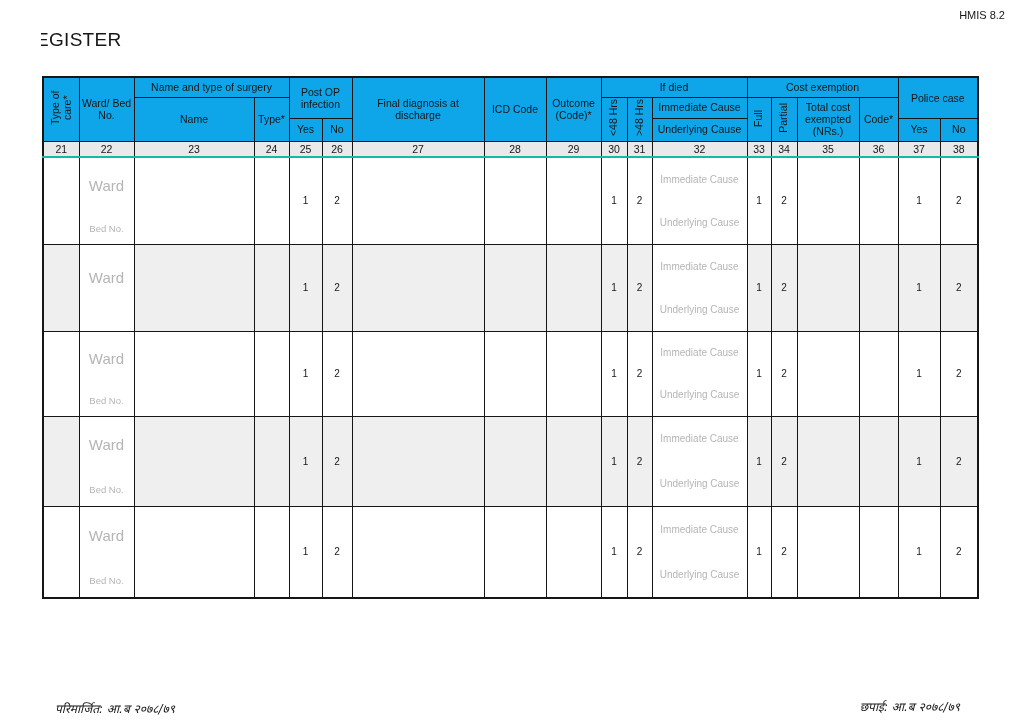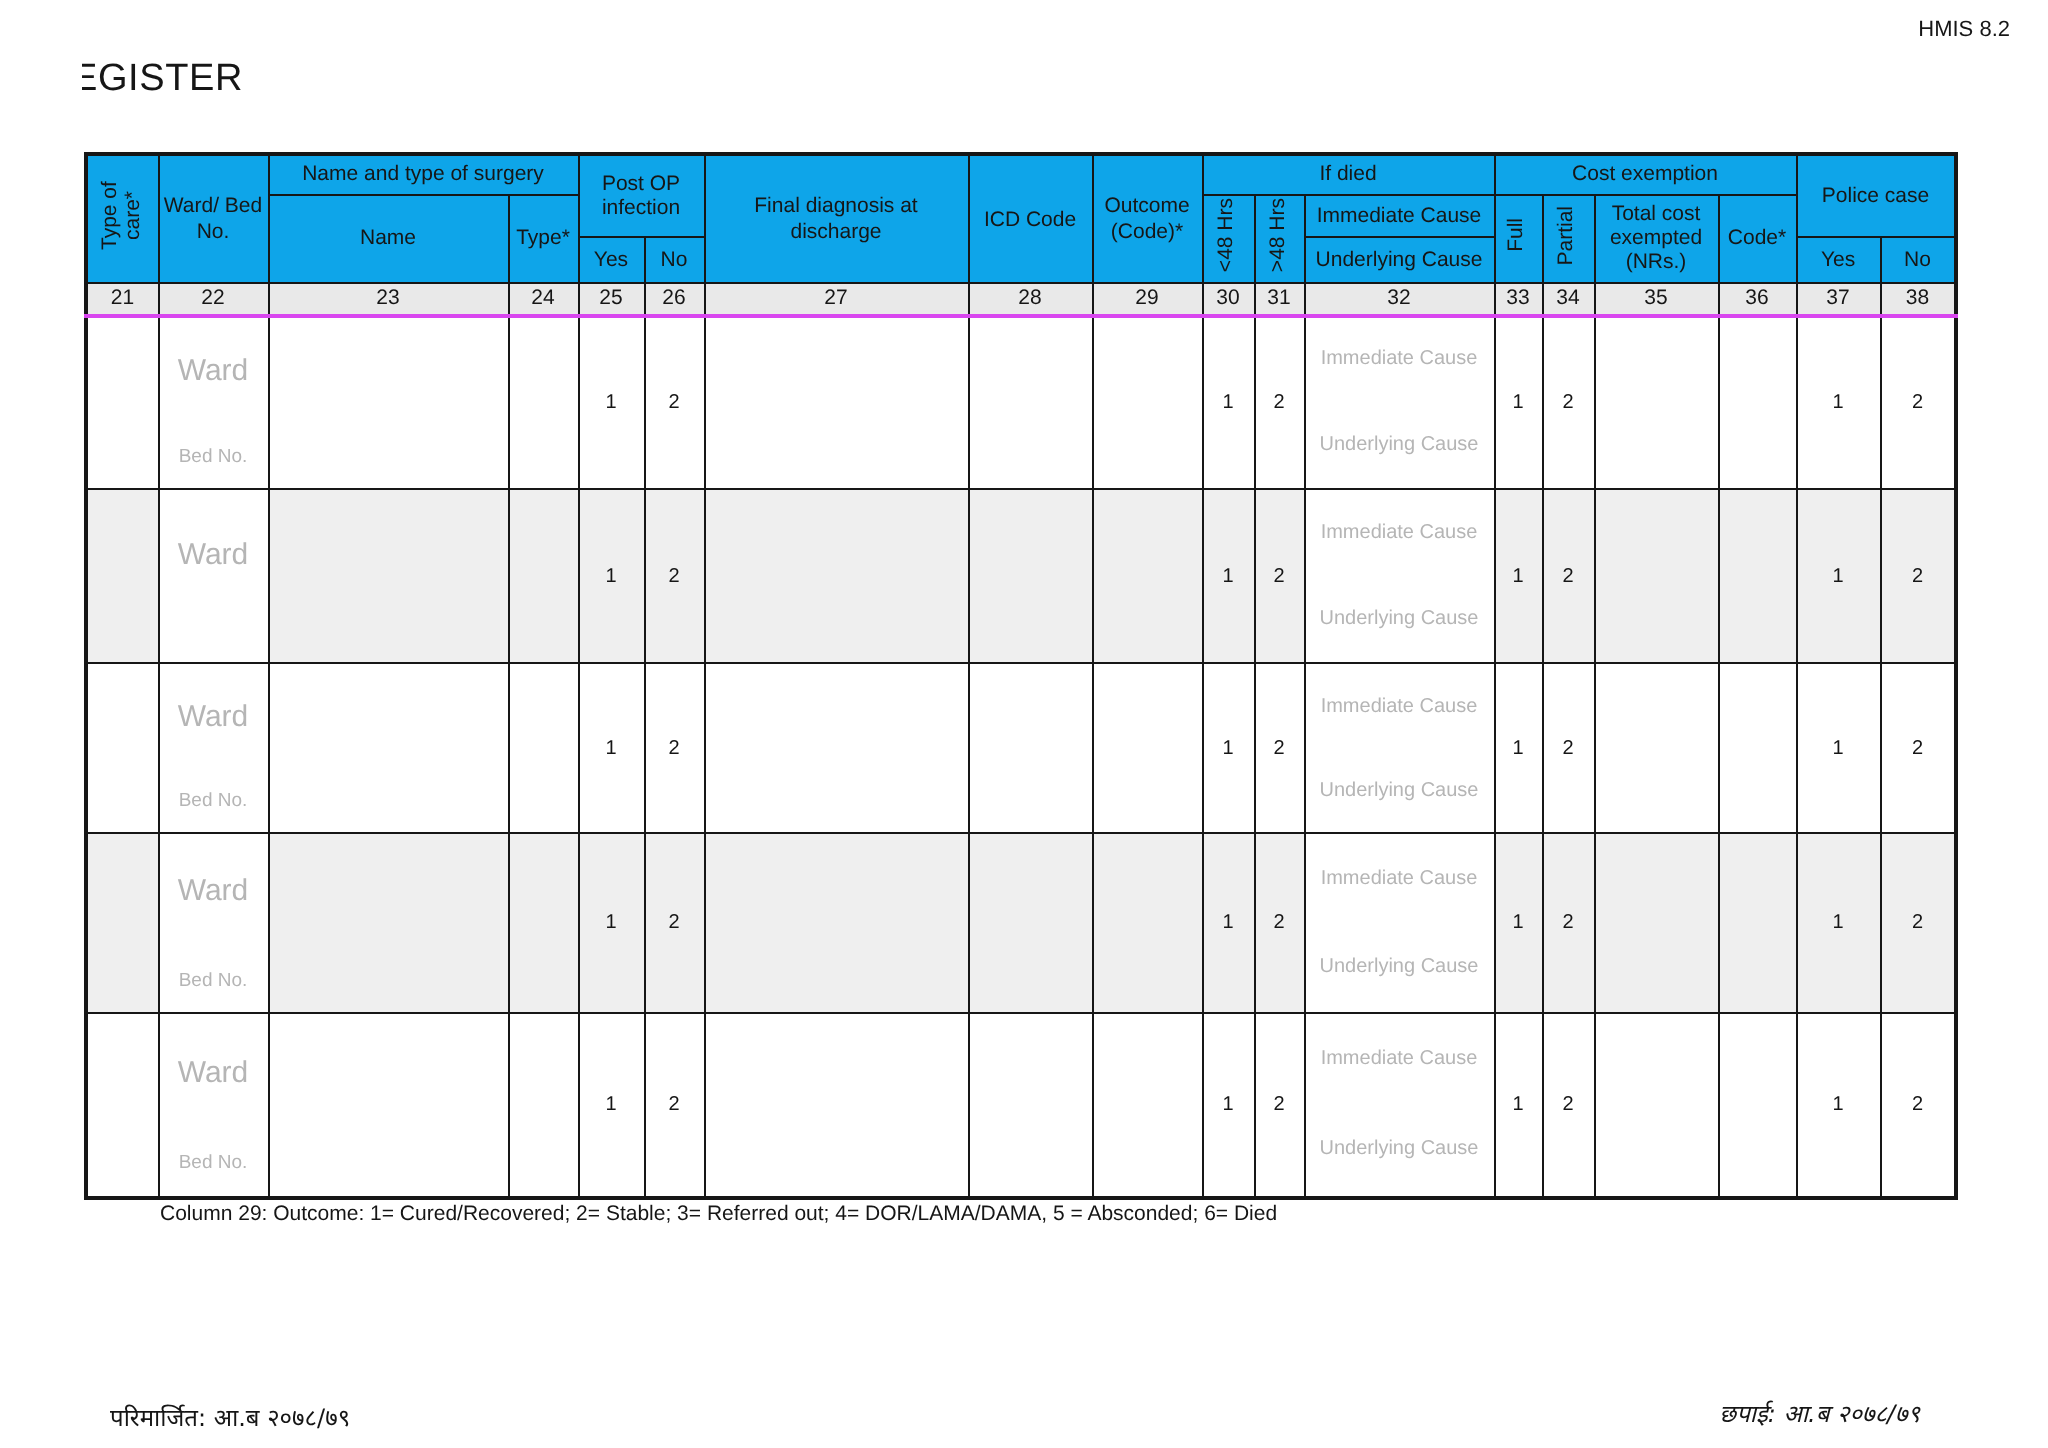--- a/index.html
+++ b/index.html
@@ -17,21 +17,21 @@
   }
   th,td{border:1.5px solid #161616;overflow:hidden;}
   thead th{
     background:#0ea5e9;font-weight:400;font-size:10.5px;line-height:1.15;
     text-align:center;vertical-align:middle;padding:1px 2px;
   }
   thead tr.r1{height:20px;}
   thead tr.r2{height:21px;}
   thead tr.r3{height:23px;}
   thead tr.rnum{height:16px;}
-  thead tr.rnum th{background:#e9e9e9;border-bottom:2px solid #d946ef;}
+  thead tr.rnum th{background:#e9e9e9;border-bottom:2px solid #14b8a6;}
   .vert{display:inline-block;writing-mode:vertical-rl;transform:rotate(180deg);
         line-height:1.1;white-space:normal;}
   .vert.care{max-height:58px;}
   tbody td{font-size:10px;text-align:center;vertical-align:middle;padding:0;background:#ffffff;}
   tbody tr:nth-child(1){height:87px;}
   tbody tr:nth-child(2){height:87px;}
   tbody tr:nth-child(3){height:85px;}
   tbody tr:nth-child(4){height:90px;}
   tbody tr:nth-child(5){height:92px;}
   tbody tr:nth-child(even) td{background:#efefef;}
@@ -40,21 +40,21 @@
     border-bottom:1.5px solid #161616;display:flex;align-items:center;justify-content:center;
     color:#b5b5b5;font-size:15px;background:#fff;}
   .split .lower{position:absolute;left:0;right:0;bottom:0;top:64%;
     display:flex;align-items:center;justify-content:center;
     color:#b5b5b5;font-size:9.5px;background:#fff;}
   .split.cause .upper{height:50%;font-size:10px;}
   .split.cause .lower{top:50%;font-size:10px;}
   tbody tr:nth-child(2) td.wardbed .upper{height:76%;}
   tbody tr:nth-child(2) td.wardbed .lower{top:76%;}
   .footnotes{position:absolute;left:80px;top:600px;font-size:10.5px;line-height:15.5px;}
-  .footer-left{position:absolute;left:55px;top:700px;font-size:12px;
+  .footer-left{position:absolute;left:55px;top:700px;font-size:12px;font-style:italic;
     font-family:"DejaVu Sans", sans-serif;}
   .footer-right{position:absolute;right:64px;top:698px;font-size:12px;font-style:italic;
     font-family:"DejaVu Sans", sans-serif;}
 </style>
 </head>
 <body>
 
 <div class="title-wrap">
   <span>EGISTER</span>
 </div>
@@ -261,17 +261,16 @@
     <td>2</td>
     <td></td>
     <td></td>
     <td>1</td>
     <td>2</td>
   </tr>
     </tbody>
 </table>
 
 <div class="footnotes">
-  <div>Column 29: Outcome: 1= Cured/Recovered; 2= Stable; 3= Referred out; 4= DOR/LAMA/DAMA, 5 = Absconded; 6= Died</div>
 </div>
 
 <div class="footer-left">परिमार्जित: आ.ब २०७८/७९</div>
 <div class="footer-right">छपाई: आ.ब २०७८/७९</div>
 
 </body></html>

